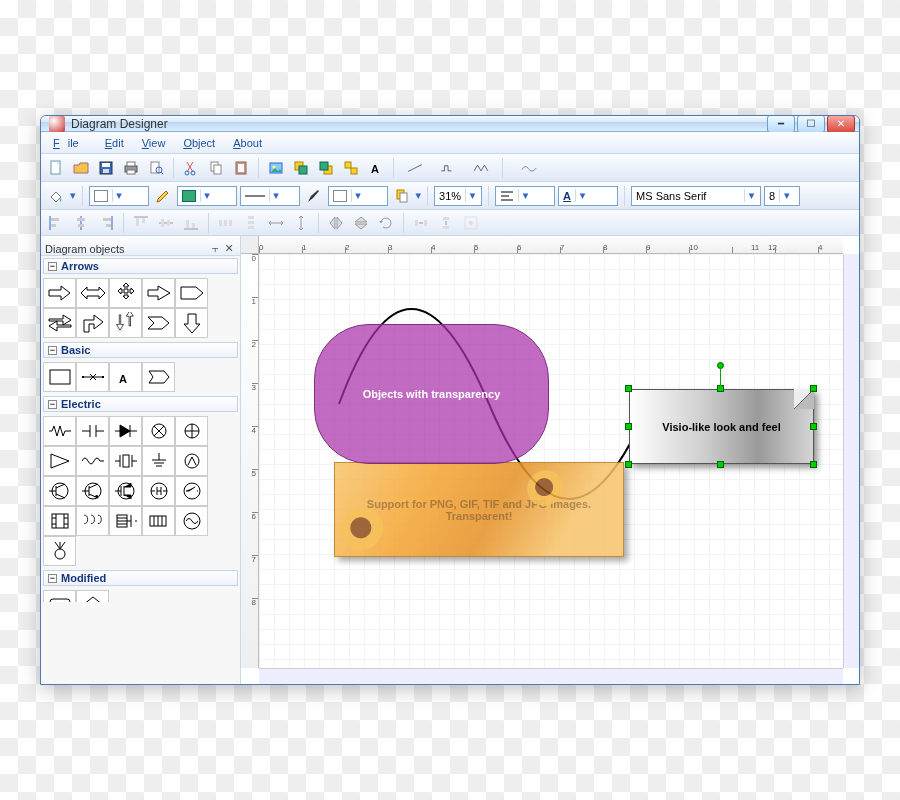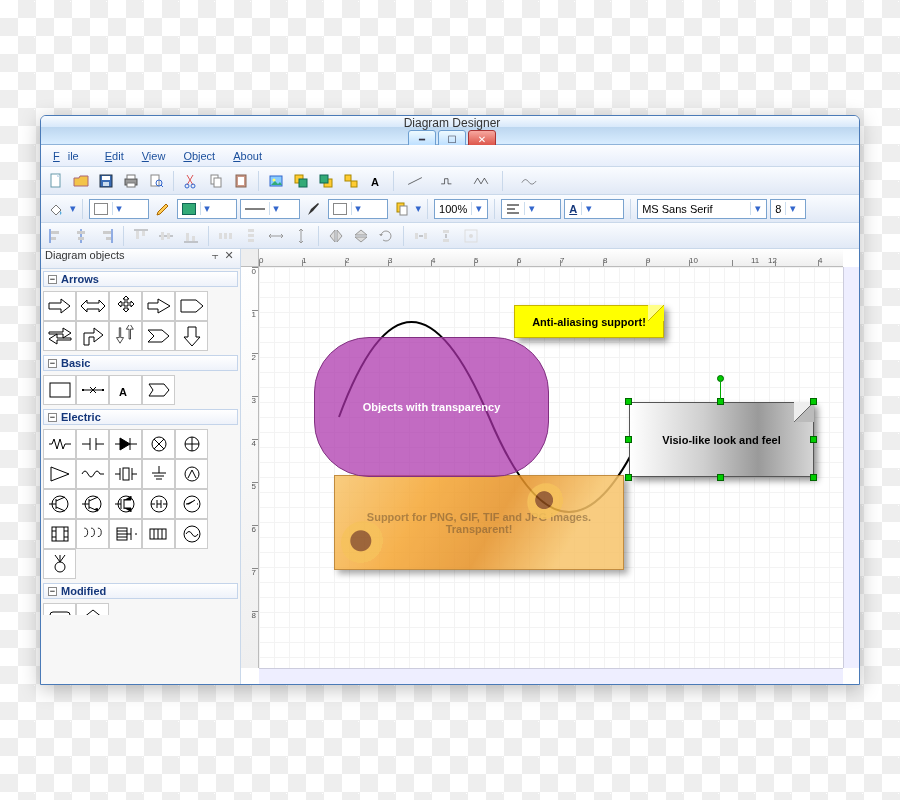--- a/index.html
+++ b/index.html
@@ -18,25 +18,24 @@
 .window {
   width: 820px; height: 570px;
   background: #f4f4f4;
   border: 1px solid #4a7ab7;
   border-radius: 6px 6px 0 0;
   box-shadow: 0 4px 20px rgba(0,0,0,.25);
   display: flex; flex-direction: column;
   overflow: hidden;
 }
 .titlebar {
-  height: 29px;
+  height: 16px;
   background: linear-gradient(#f7fbff, #d7e8fa 40%, #bdd7f0 41%, #d9edff);
   display: flex; align-items: center; padding: 0 4px 0 8px;
   border-bottom: 1px solid #8fb3d9;
-  flex-direction: column;
 }
 .titlebar .app-icon { width: 16px; height: 16px; border-radius: 2px; background: radial-gradient(circle at 30% 30%, #fff, #c33); margin-right: 6px; }
 .titlebar .title { flex: 1; color: #333; font-size: 12px; }
 .win-btns { display: flex; gap: 2px; }
 .win-btn {
   width: 28px; height: 18px; border: 1px solid #6d9ed0; border-radius: 3px;
   background: linear-gradient(#eefaff,#b7dcff); display: flex; align-items:center; justify-content:center;
   font-size: 10px; color: #334;
 }
 .win-btn.close { background: linear-gradient(#f7a8a0,#d94a3e); color:#fff; border-color:#a33; }
@@ -70,21 +69,21 @@
   display:flex; align-items:center; padding: 0 4px; gap: 3px;
   border-bottom: 1px solid #c9d8ea;
 }
 .body { flex:1; display:flex; overflow:hidden; }
 .sidepanel {
   width: 200px; background:#f7f7f7; border-right:1px solid #c9d8ea;
   display:flex; flex-direction:column;
 }
 .panel-head {
   height: 20px; background: linear-gradient(#fff,#e9eef7);
-  display:flex; align-items:flex-start; padding:0 4px; border-bottom:1px solid #c9d8ea;
+  display:flex; align-items:flex-end; padding:0 4px; border-bottom:1px solid #c9d8ea;
   font-size:11px; color:#333;
 }
 .panel-head .spacer{flex:1}
 .panel-head .pin, .panel-head .x { width:14px; text-align:center; color:#555; cursor:default; }
 .cat-head {
   background: linear-gradient(#fff,#eef2fa);
   border:1px solid #c4d4ea; margin:2px; padding:1px 4px;
   font-weight:bold; color:#14367a; display:flex; align-items:center; gap:4px;
 }
 .cat-head .pm { width:9px;height:9px;border:1px solid #888;display:flex;align-items:center;justify-content:center;font-size:9px;line-height:1;color:#333;background:#fff;}
@@ -313,21 +312,21 @@
       </div>
     <div class="tb-btn">
         <svg viewBox="0 0 16 16">
           <rect x="3" y="2" width="7" height="9" fill="#fc3" stroke="#a80"></rect>
           <rect x="6" y="5" width="7" height="9" fill="#fff" stroke="#888"></rect>
         </svg>
       </div>
     <span style="color:#36c">▾</span>
     <div class="tb-sep"></div>
     <div class="dropdown" style="min-width:46px">
-        <span>100%</span>
+        <span>31%</span>
         <div class="dd-arrow">▾</div>
       </div>
     <div class="tb-sep"></div>
     <div class="dropdown">
         <svg width="14" height="12">
           <line x1="1" y1="2" x2="13" y2="2" stroke="#000"></line>
           <line x1="1" y1="6" x2="9" y2="6" stroke="#000"></line>
           <line x1="1" y1="10" x2="13" y2="10" stroke="#000"></line>
         </svg>
         <div class="dd-arrow">▾</div>
@@ -749,23 +748,20 @@
         </div>
       <div class="scroll-v"></div>
       <div class="scroll-h"></div>
 
       <div class="canvas">
 
         <svg style="position:absolute;left:60px;top:0;width:340px;height:340px;overflow:visible">
           <path d="M20 150 Q 90 -40 170 150 T 330 150" fill="none" stroke="#000" stroke-width="2"></path>
         </svg>
 
-        <div class="note obj-shadow" style="left:255px;top:38px;width:150px">
-          <span>Anti-aliasing support!</span>
-        </div>
 
         <div class="image-banner obj-shadow" style="left:75px;top:208px;width:290px;height:95px">
           <span>Support for PNG, GIF, TIF and JPG images. Transparent!</span>
         </div>
 
         <div class="rounded-rect" style="left:55px;top:70px;width:235px;height:140px">
           <span>Objects with transparency</span>
         </div>
 
         <div class="scroll-obj obj-shadow" style="left:370px;top:135px;width:185px;height:75px">

